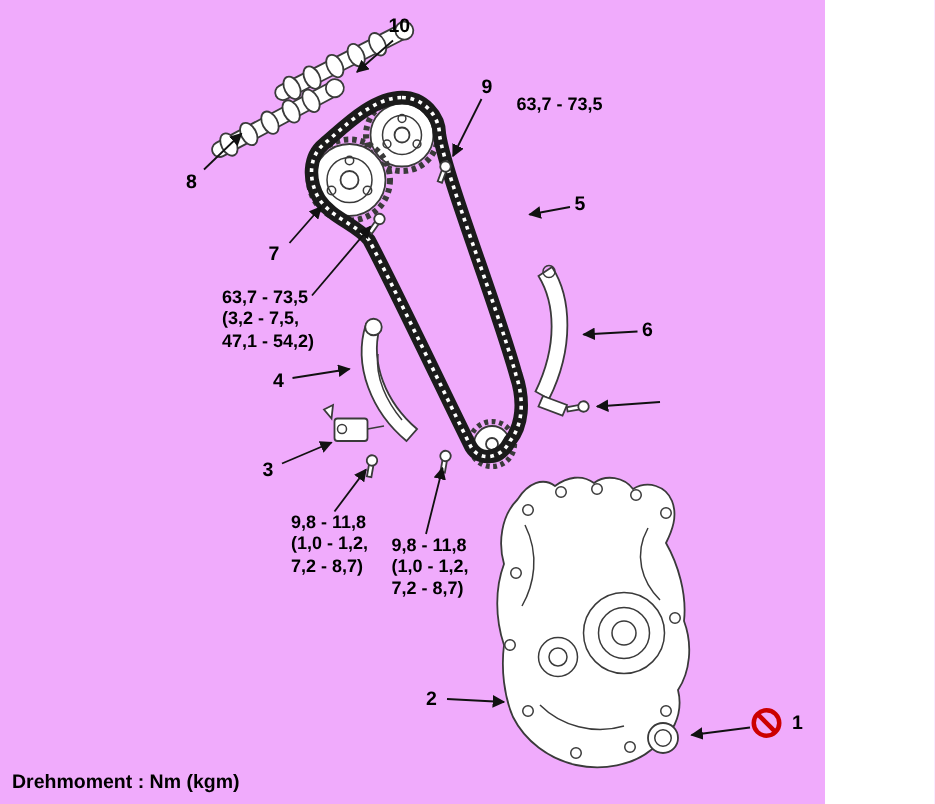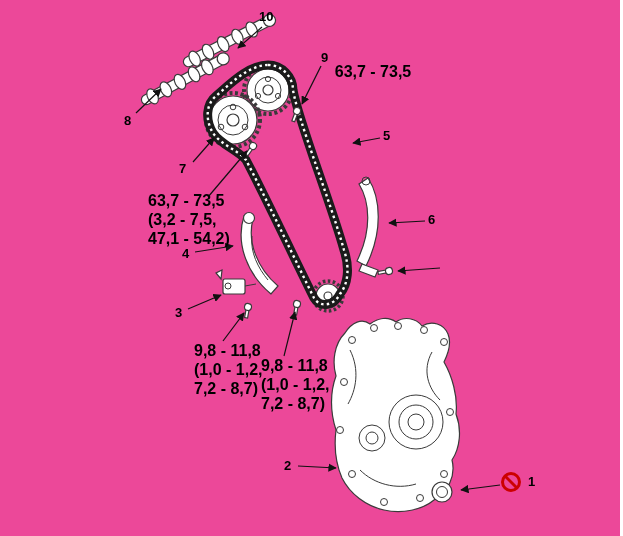--- a/index.html
+++ b/index.html
@@ -1,31 +1,31 @@
 <!DOCTYPE html>
 <html><head>
 <meta charset="utf-8">
 <style>
   html,body{margin:0;padding:0;background:#fff;}
   .canvas{
     position:relative;
-    width:620px;height:536px;
-    background:#ec4899;
+    width:550px;height:536px;
+    background:#f0abfc;
     font-family:"Liberation Sans", sans-serif;
     overflow:hidden;
   }
   .canvas svg{position:absolute;left:0;top:0;}
   .callout{
     position:absolute;
     font-size:13px;font-weight:bold;color:#000;
     line-height:1;
   }
   .torque{
     position:absolute;
-    font-size:16px;font-weight:bold;color:#000;
+    font-size:12px;font-weight:bold;color:#000;
     line-height:1.2;white-space:nowrap;
   }
   .torque.center{text-align:center;}
   .footer-note{
     position:absolute;left:8px;top:513px;
     font-size:13px;font-weight:bold;color:#000;
   }
   .part{fill:#ffffff;stroke:#3a3a3a;stroke-width:1.2;}
   .thin{fill:none;stroke:#3a3a3a;stroke-width:1;}
   .leader{stroke:#111;stroke-width:1.2;fill:none;}
@@ -243,14 +243,15 @@
     <div>(1,0 - 1,2,</div>
     <div>7,2 - 8,7)</div>
   </div>
 
   <div class="torque" style="left:261px;top:356px">
     <div>9,8 - 11,8</div>
     <div>(1,0 - 1,2,</div>
     <div>7,2 - 8,7)</div>
   </div>
 
+  <div class="footer-note">Drehmoment : Nm (kgm)</div>
 
 </div>
 
 </body></html>

